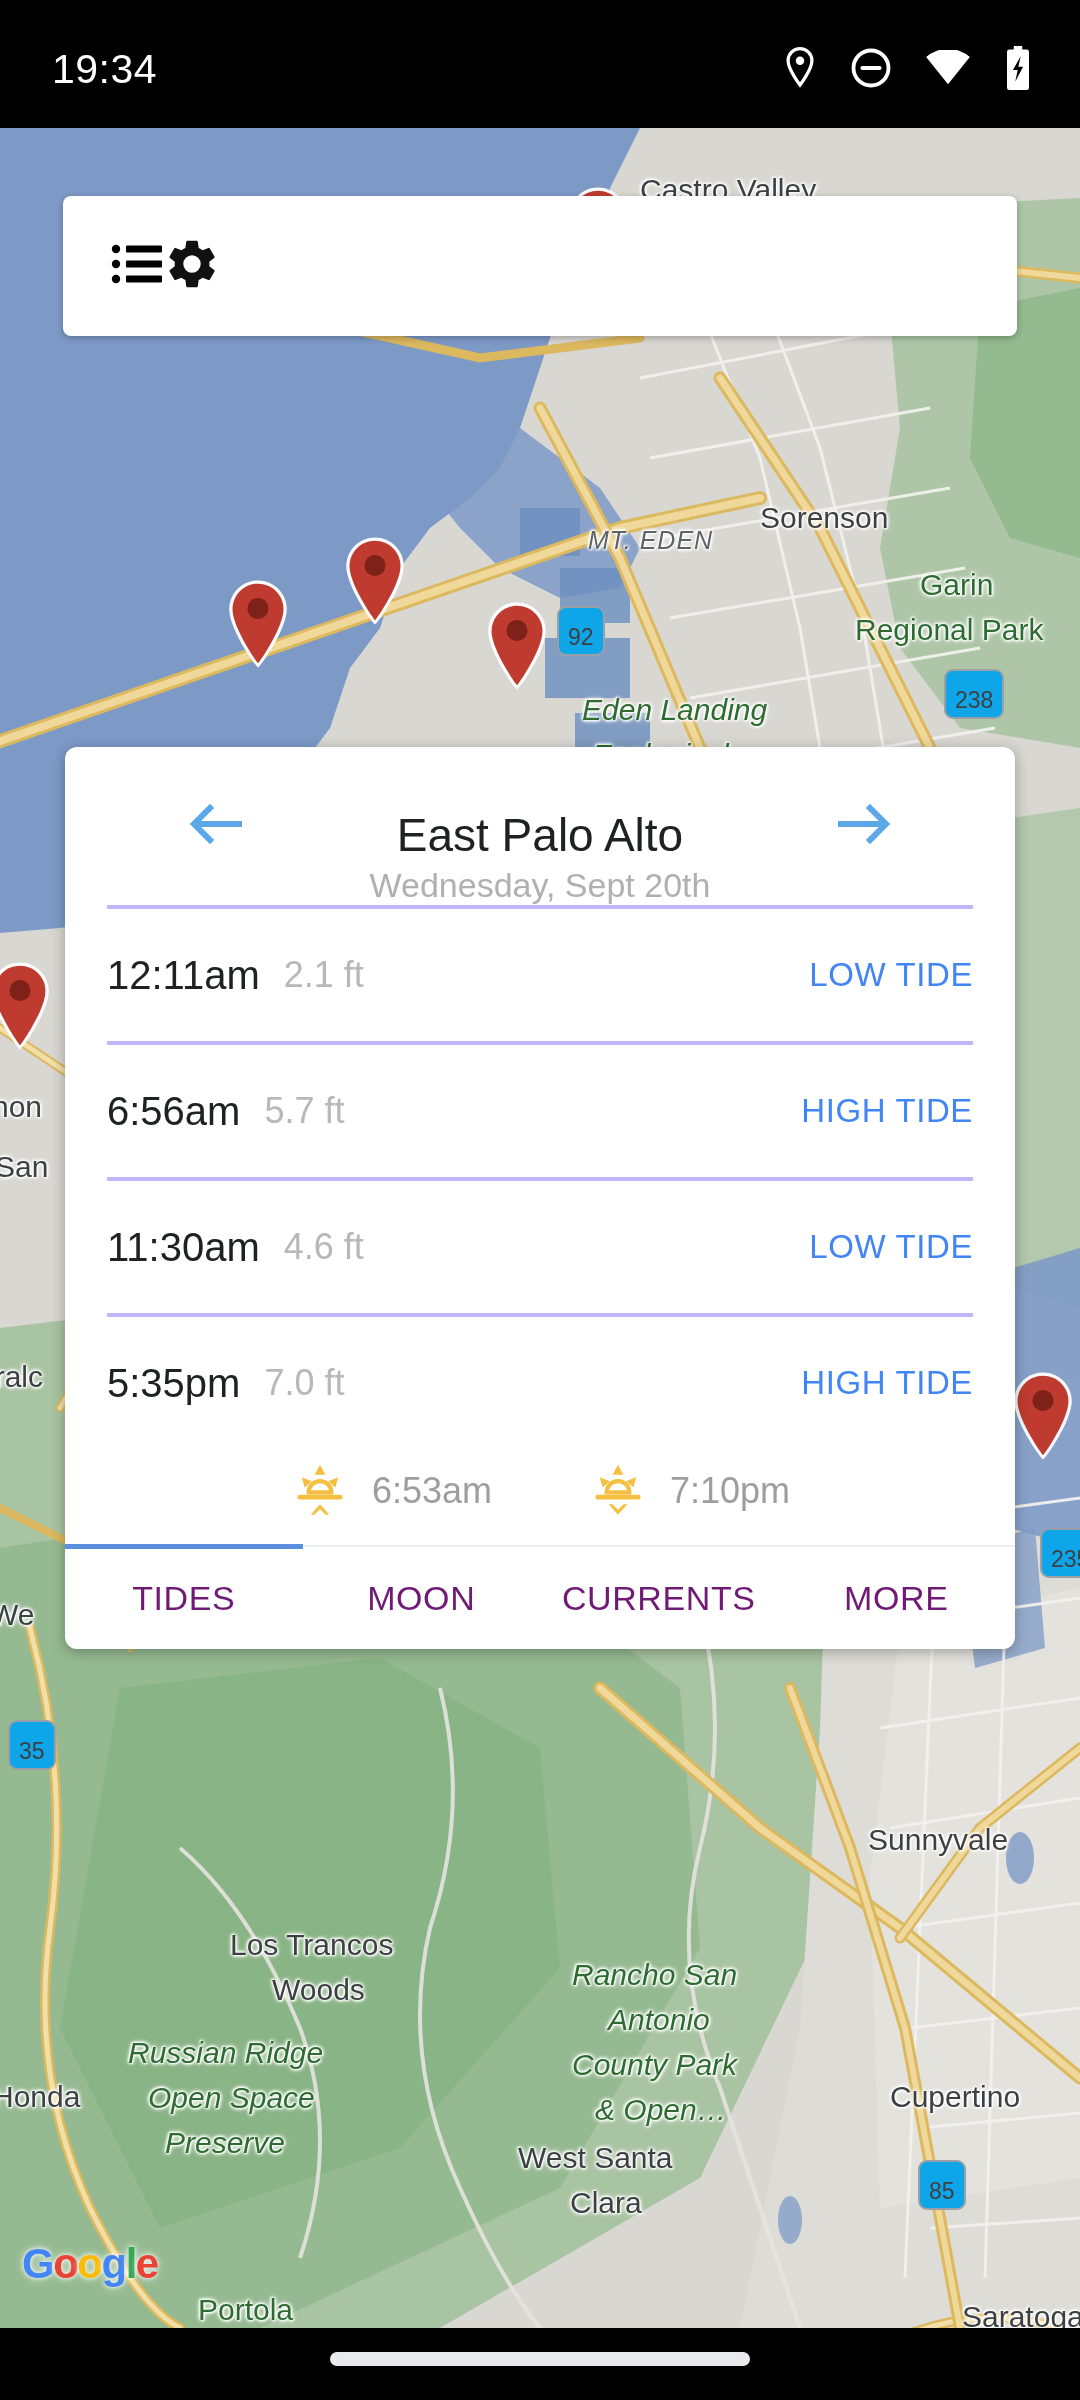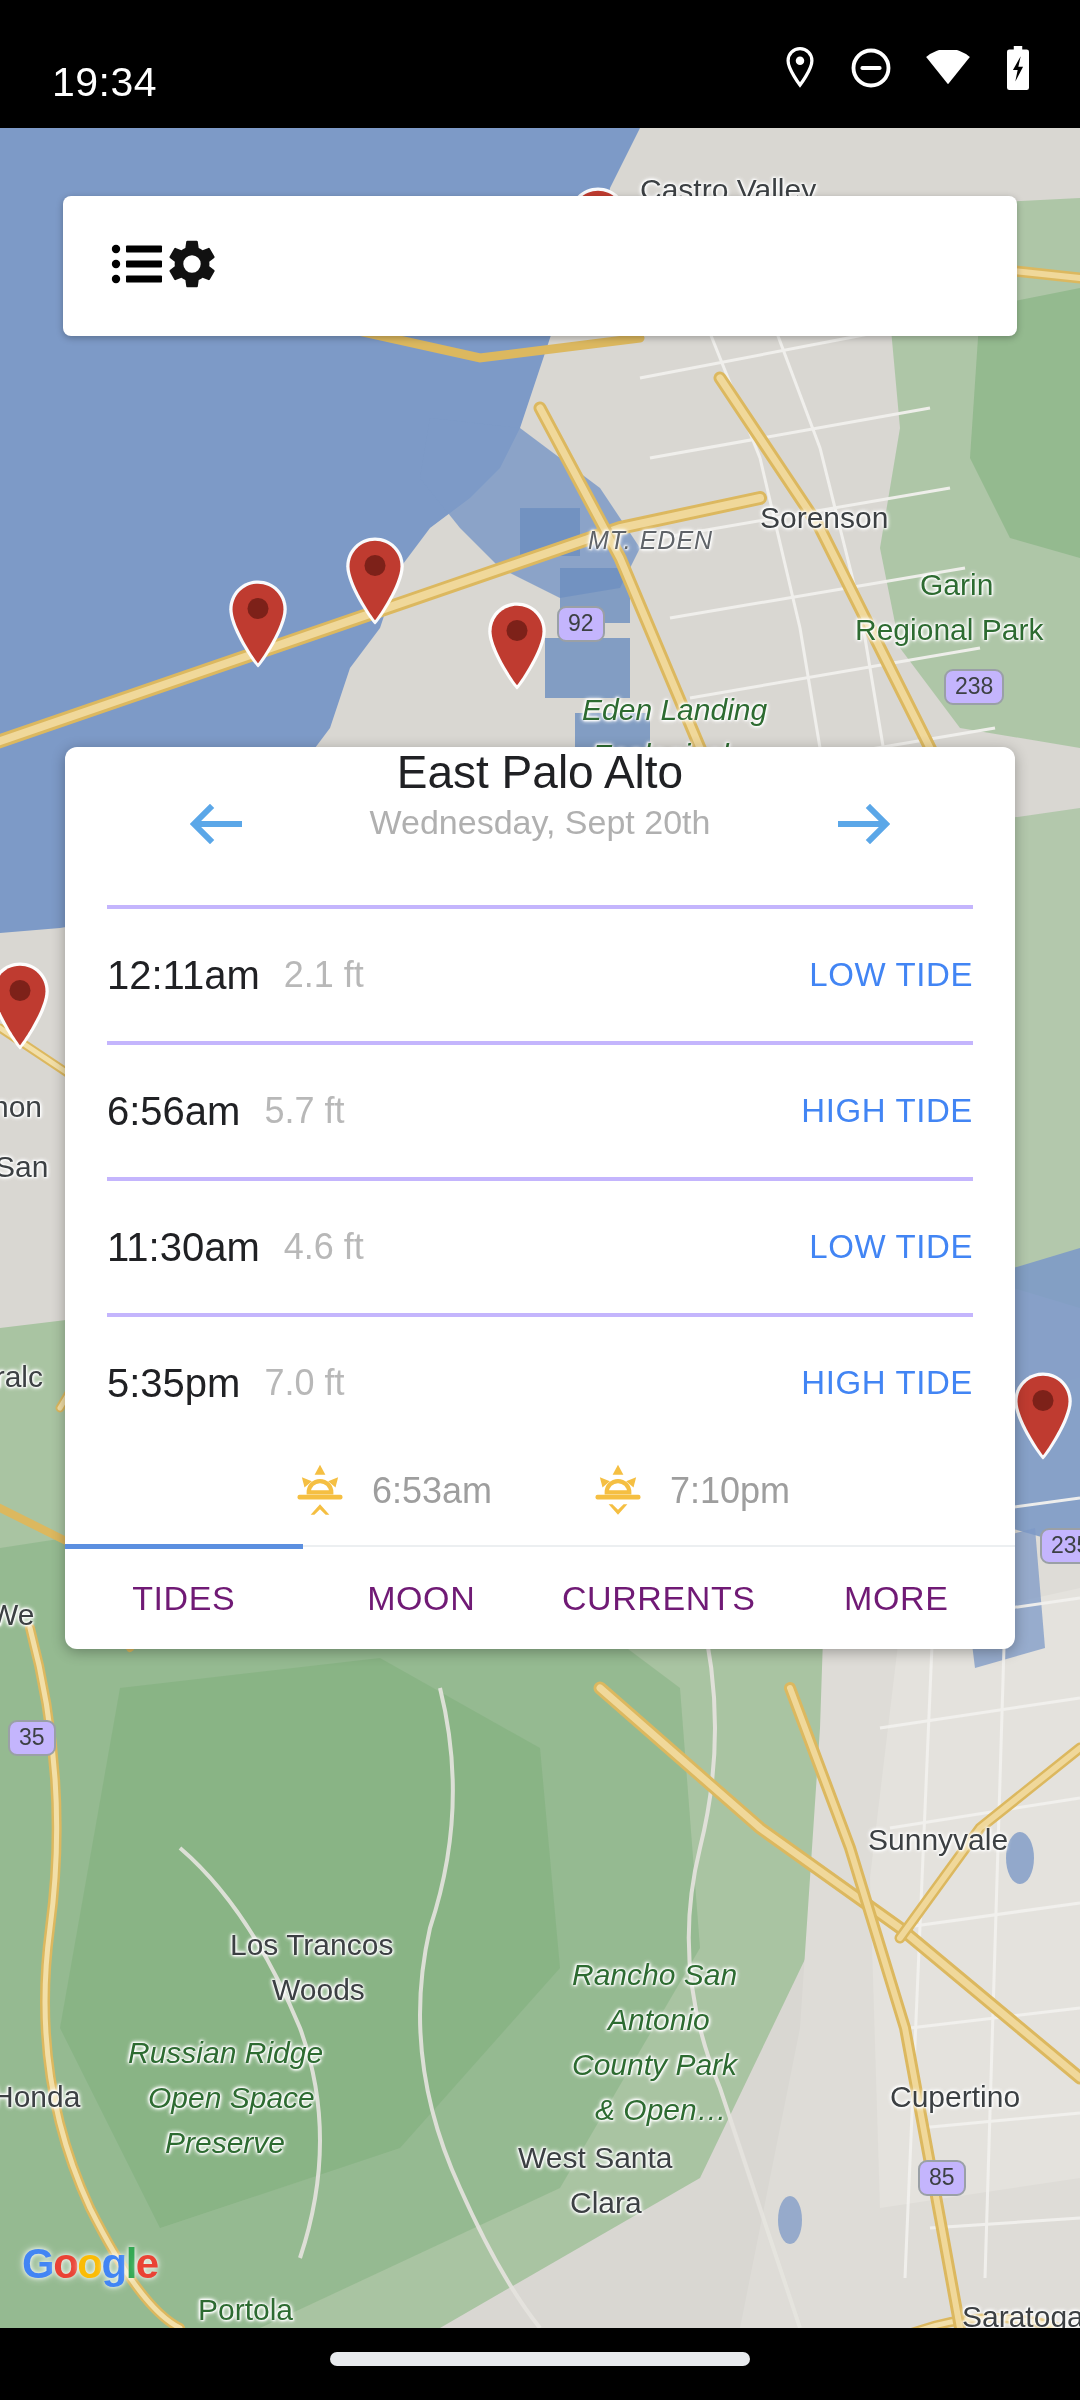--- a/index.html
+++ b/index.html
@@ -16,21 +16,21 @@
     background:#000;
     overflow:hidden;
   }
 
   
   #status-bar {
     position:absolute; left:0; top:0; width:1080px; height:128px;
     background:#000; z-index:60;
   }
   #status-clock {
-    position:absolute; left:52px; top:59px;
+    position:absolute; left:52px; top:46px;
     color:#fff; font-size:41px; font-weight:400; letter-spacing:.5px;
   }
   #status-icons {
     position:absolute; right:48px; top:46px;
     display:flex; align-items:center; gap:33px;
   }
   .sicon { display:block; }
 
   
   #map {
@@ -46,23 +46,23 @@
     text-shadow: 0 0 5px #fff, 0 0 5px #fff, 0 0 3px #fff, 1px 1px 2px #fff, -1px -1px 2px #fff;
     pointer-events:none;
   }
   .lbl-city   { color:#3c4043; font-size:30px; }
   .lbl-park   { color:#2d6b31; font-size:30px; font-style:italic; }
   .lbl-park-u { color:#2d6b31; font-size:30px; }
   .lbl-caps   { color:#5f6368; font-size:25px; letter-spacing:1px;font-style:italic; }
 
   .shield {
     position:absolute;
-    background:#c4b5fd; border:2px solid #9aa0a6; border-radius:9px;
+    background:#0ea5e9; border:2px solid #9aa0a6; border-radius:9px;
     color:#3c4043; font-size:23px; font-weight:400;
-    padding:2px 9px 3px 9px;
+    padding:16px 9px 3px 9px;
     text-align:center;
   }
 
   .pin { position:absolute; }
 
   #google-logo {
     position:absolute; left:22px; bottom:40px;
     font-size:42px; font-weight:700; letter-spacing:-1.5px;
     font-family:"Liberation Sans", sans-serif;
     text-shadow:0 0 4px rgba(255,255,255,.95), 0 0 8px rgba(255,255,255,.7);
@@ -93,21 +93,21 @@
 
   
   #card {
     position:absolute; left:65px; top:747px; width:950px;
     background:#fff; border-radius:12px;
     box-shadow:0 3px 14px rgba(0,0,0,.3);
     z-index:50; overflow:hidden;
   }
   #card-header {
     position:relative; height:158px;
-    display:flex; align-items:flex-start; justify-content:center;
+    display:flex; align-items:flex-end; justify-content:center;
   }
   #card-titles { text-align:center; }
   #card-title {
     font-size:46px; color:#202124; font-weight:400; line-height:1.12;
   }
   #card-subtitle {
     font-size:34px; color:#b0b0b0; font-weight:400; margin-top:4px;
   }
   .nav-arrow {
     position:absolute; top:50%; transform:translateY(-50%);

